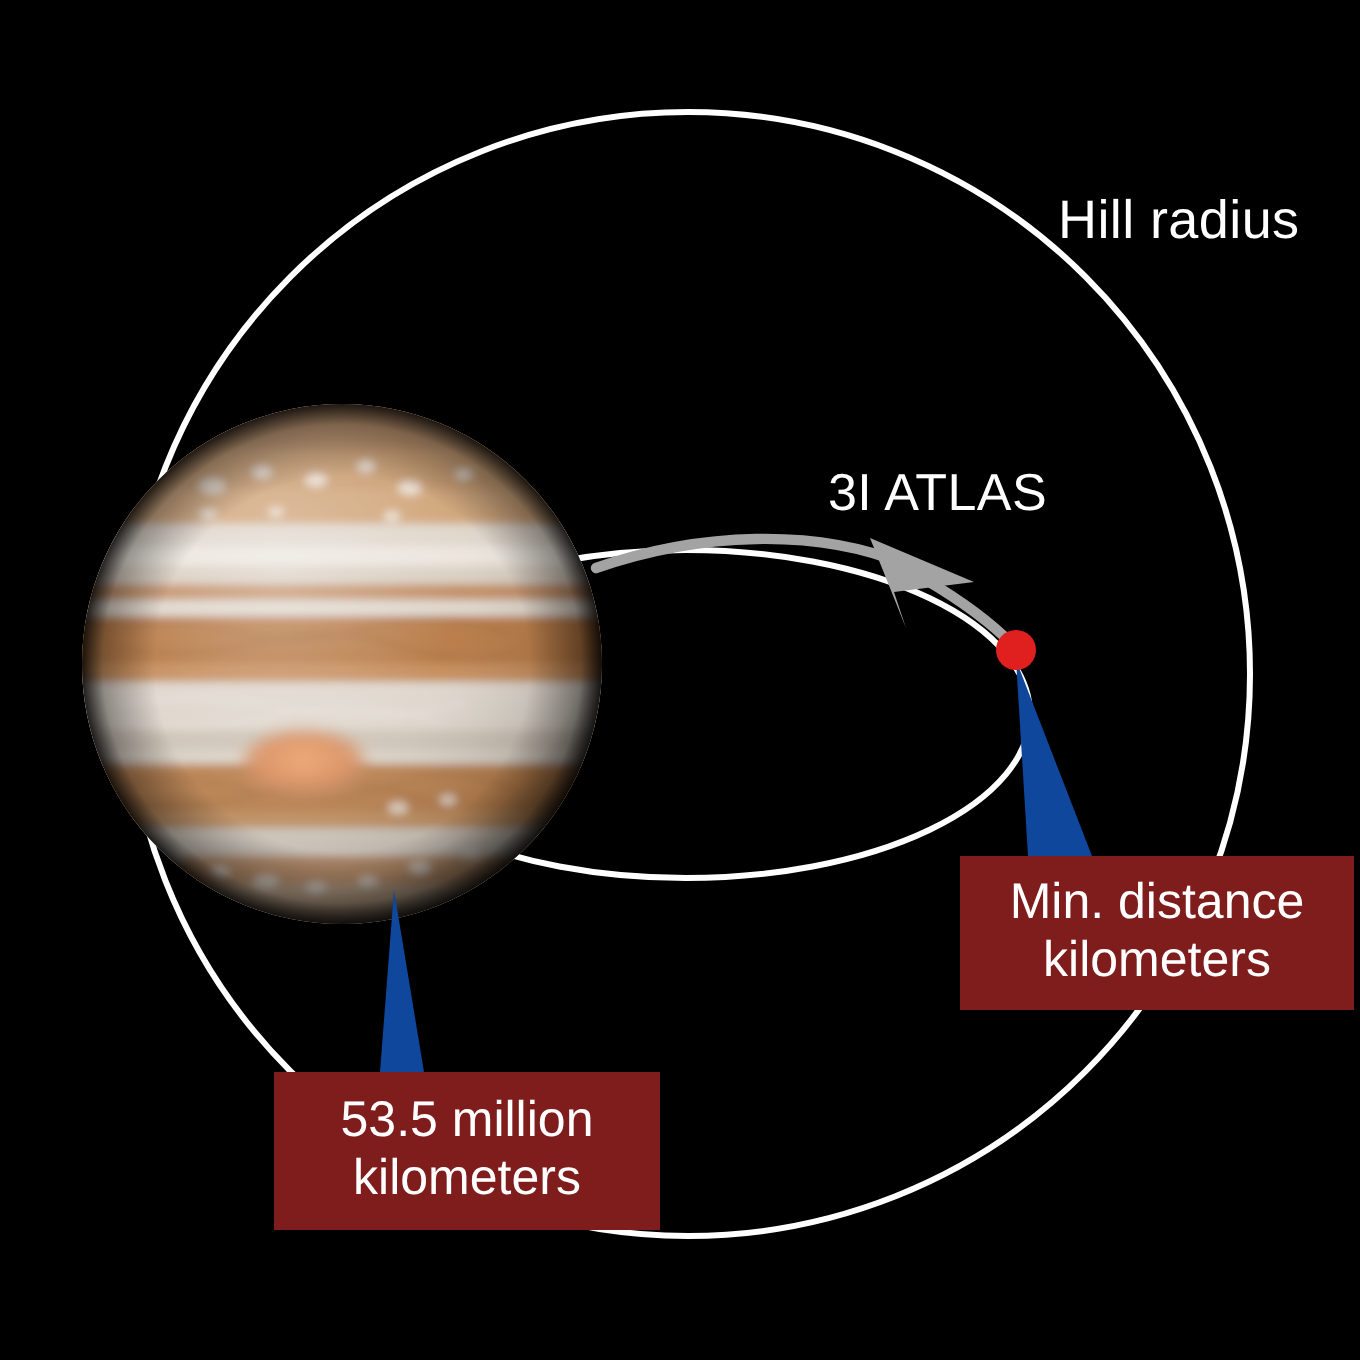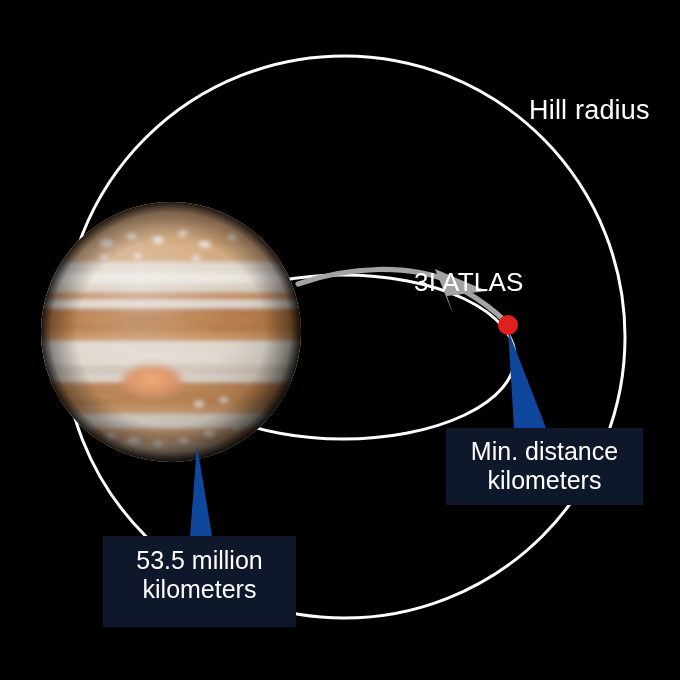--- a/index.html
+++ b/index.html
@@ -33,48 +33,48 @@
   }
   #hill-radius-label {
     left: 529px;
     top: 95px;
     font-size: 27px;
   }
   #atlas-label {
     left: 414px;
     top: 231px;
     font-size: 26px;
-    margin-top: 36px;
   }
   #jupiter-label {
     left: 334px;
     top: 329px;
     font-size: 26px;
   }
   .callout-box {
     position: absolute;
-    background: #0f172a;
+    background: #7f1d1d;
     color: #ffffff;
     text-align: center;
     font-family: "Liberation Sans", sans-serif;
     line-height: 1.16;
     box-sizing: border-box;
+    margin-left: 34px;
   }
   #callout-min-distance {
     left: 446px;
     top: 428px;
     width: 197px;
     padding: 9px 8px 10px 8px;
     font-size: 25px;
   }
   #callout-hill-distance {
     left: 103px;
     top: 536px;
     width: 193px;
-    padding: 10px 8px 23px 8px;
+    padding: 10px 8px 11px 8px;
     font-size: 25px;
   }
   .callout-line {
     display: block;
   }
 </style>
 </head>
 <body>
 
 <div id="stage">

